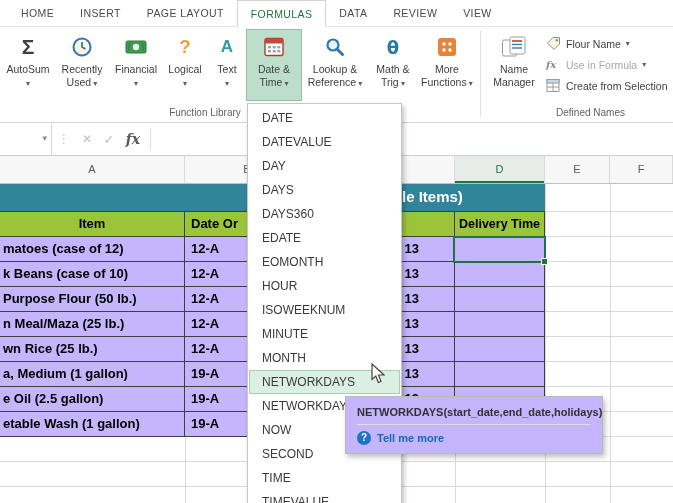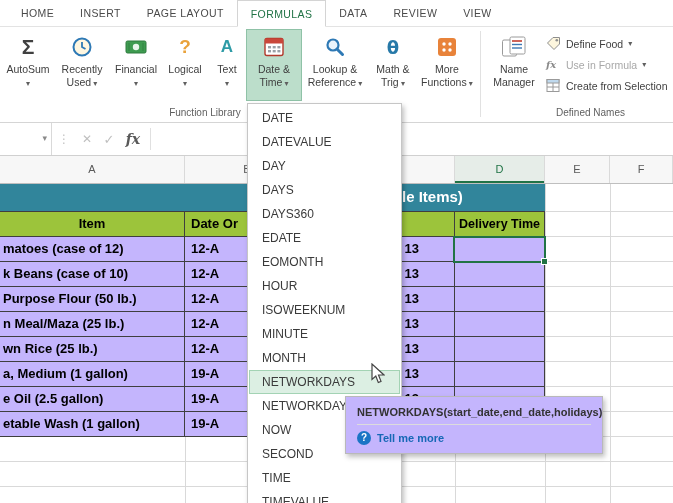--- a/index.html
+++ b/index.html
@@ -275,21 +275,21 @@
         </div>
       </div>
     <div class="dn-items" id="dn-items">
         <div class="dn-row">
           <div class="dn-ic">
             <svg width="15" height="15" viewBox="0 0 15 15">
               <path d="M1.5 7 L7 1.5 H13.5 V8 L8 13.5 Z" fill="#FDF6DE" stroke="#8E8E8E"></path>
               <circle cx="10.8" cy="4.2" r="1.3" fill="#8E8E8E"></circle>
             </svg>
           </div>
-          <span>Define Food</span>
+          <span>Flour Name</span>
           <span class="arr">▾</span>
         </div>
         <div class="dn-row disabled">
           <div class="dn-ic">
             <span class="ic-fxsmall">fx</span>
           </div>
           <span>Use in Formula</span>
           <span class="arr">▾</span>
         </div>
         <div class="dn-row">

